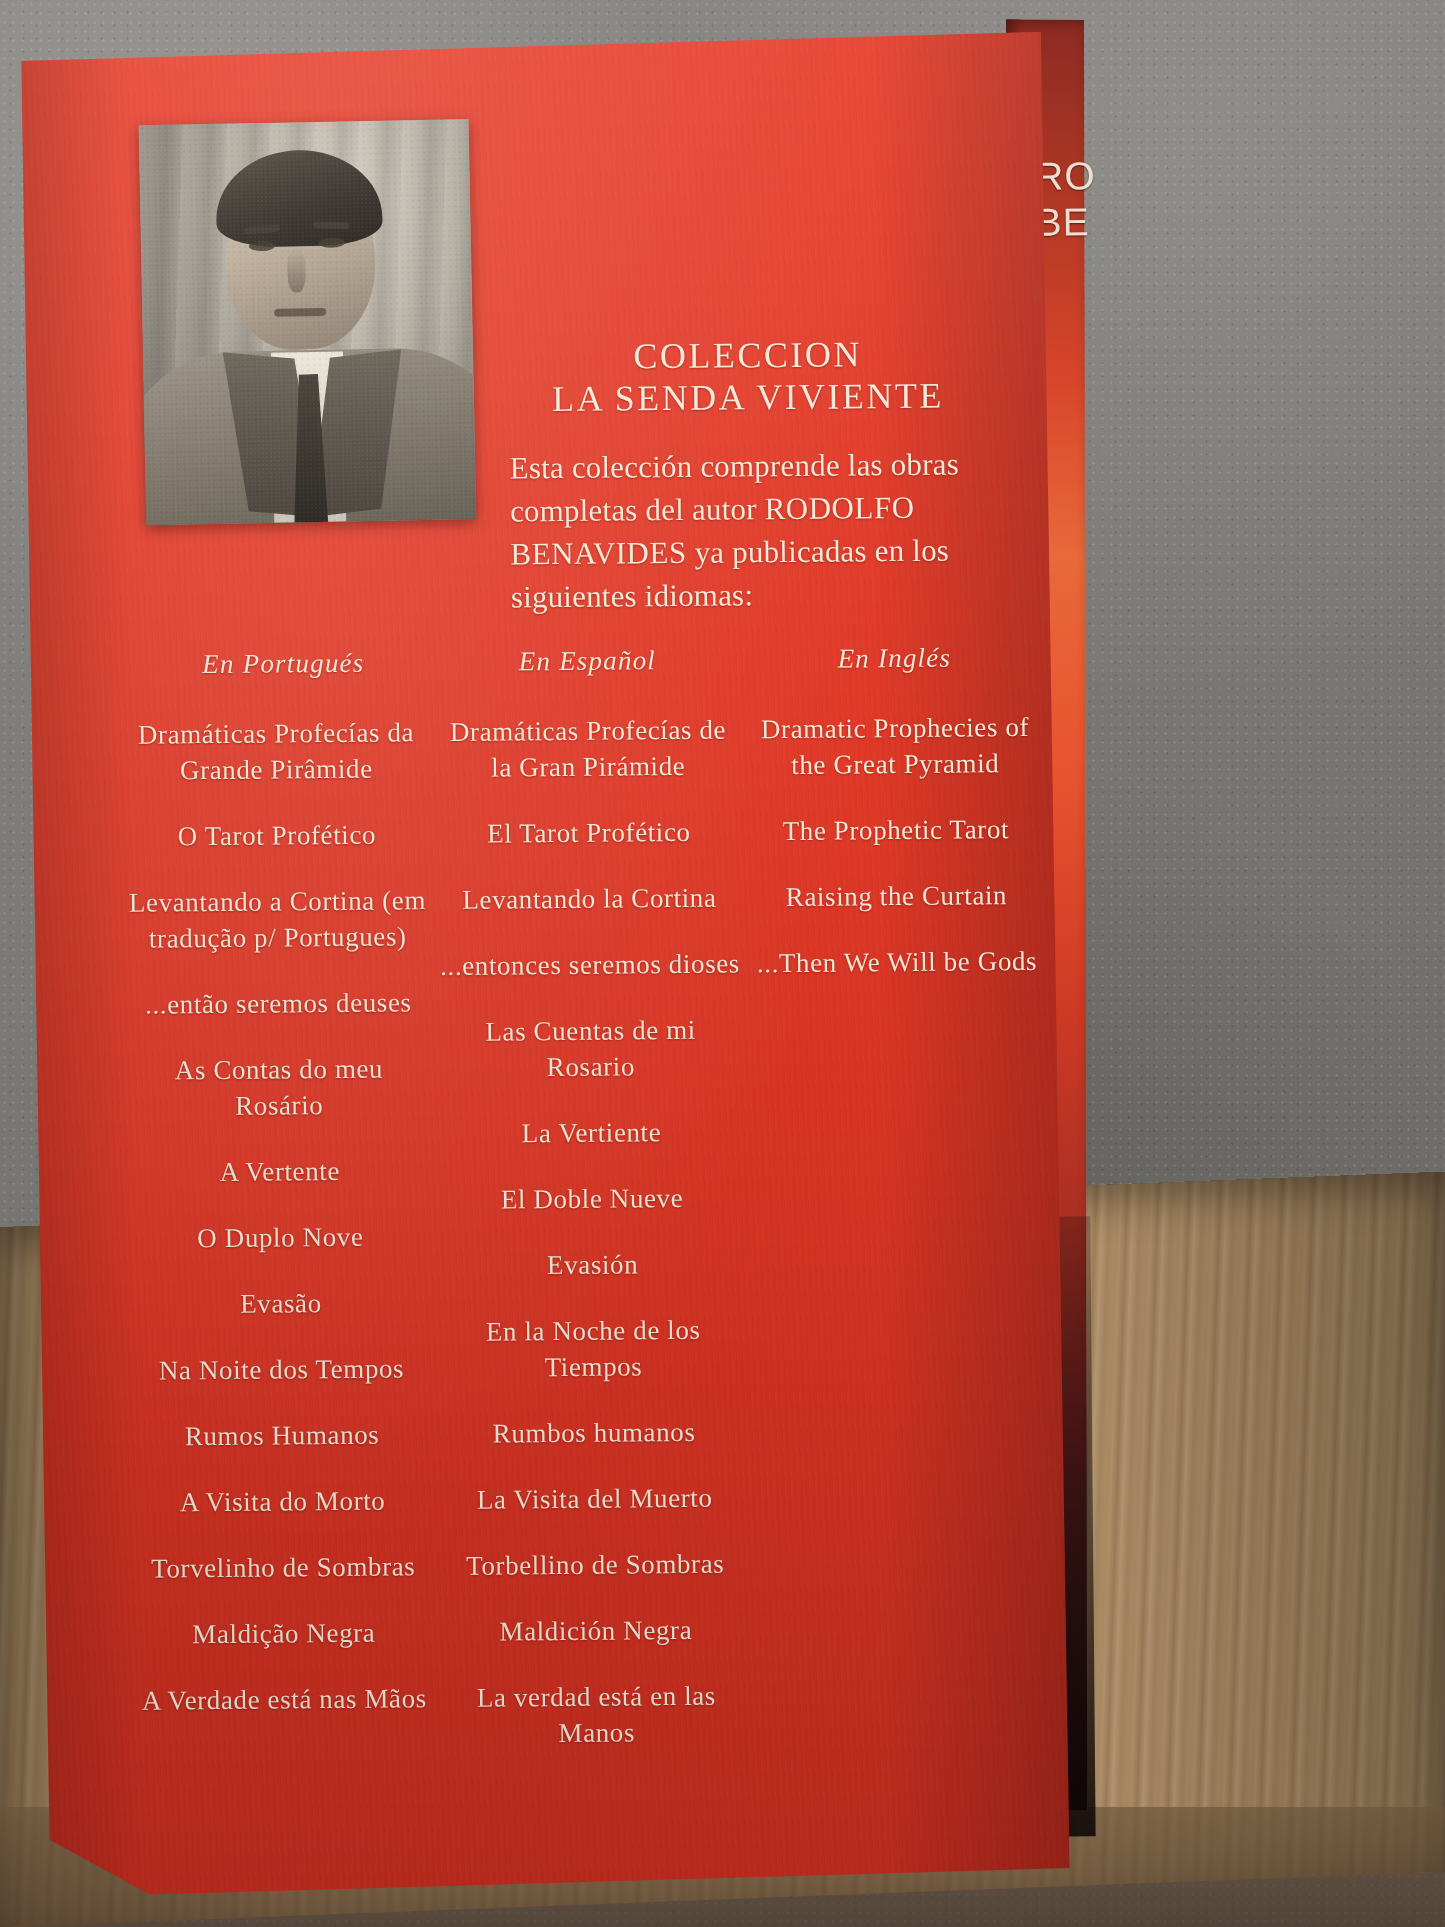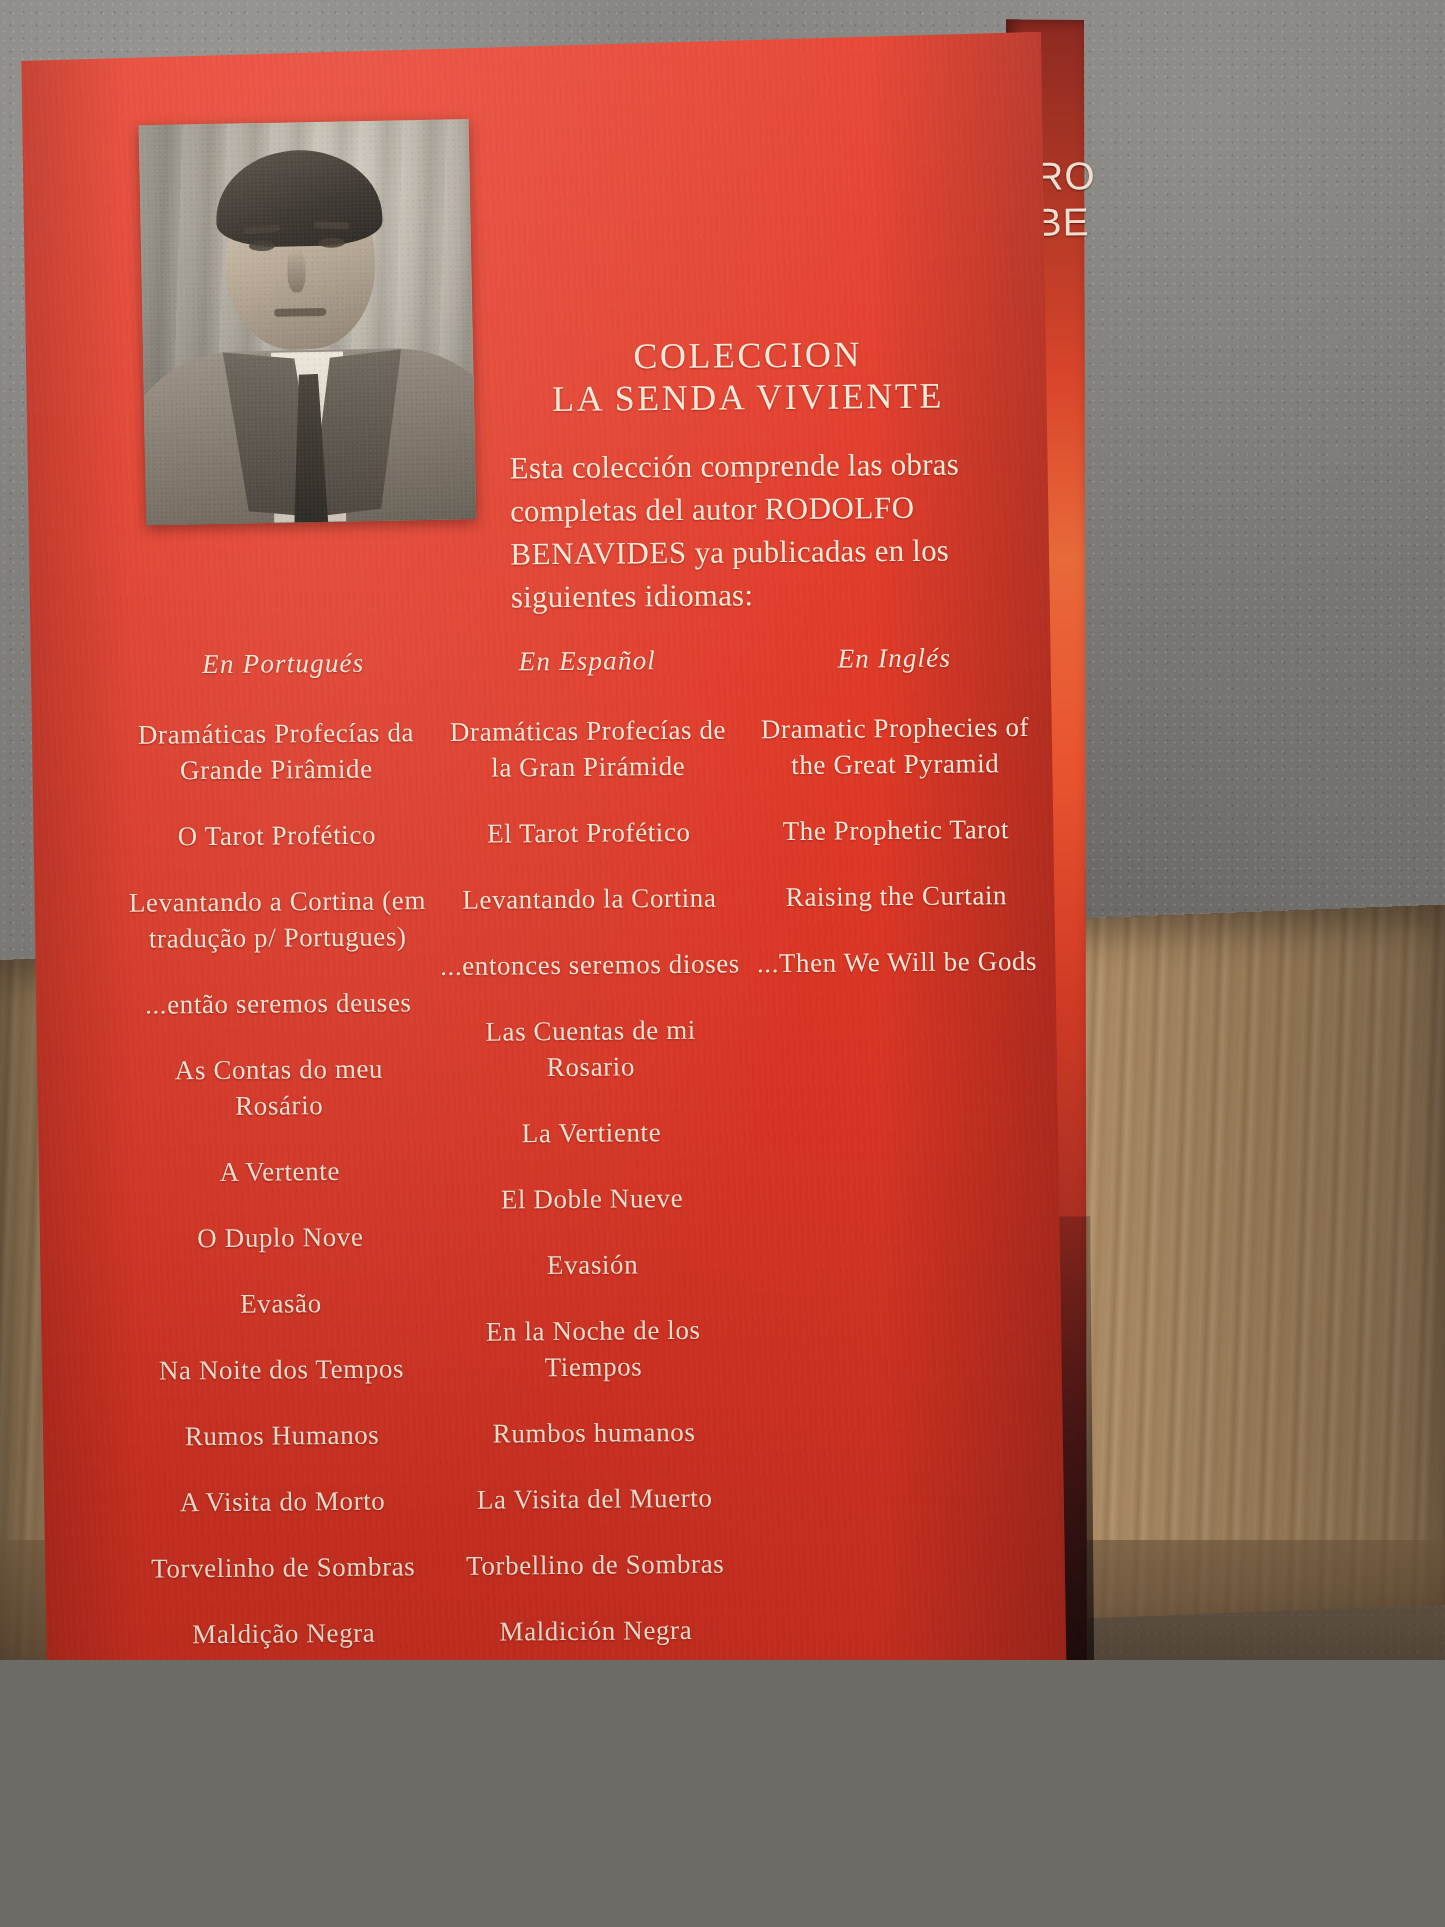--- a/index.html
+++ b/index.html
@@ -11,21 +11,21 @@
     width: 1445px;
     height: 1927px;
     overflow: hidden;
     font-family: "Liberation Serif", serif;
   }
 
   
   #scene {
     position: relative;
     width: 1445px;
-    height: 1660px;
+    height: 1927px;
     overflow: hidden;
   }
 
   
   #wall {
     position: absolute;
     inset: 0;
     background:
       radial-gradient(circle at 18% 12%, rgba(255,255,255,0.16), rgba(255,255,255,0) 22%),
       radial-gradient(circle at 82% 8%, rgba(255,255,255,0.10), rgba(255,255,255,0) 26%),

